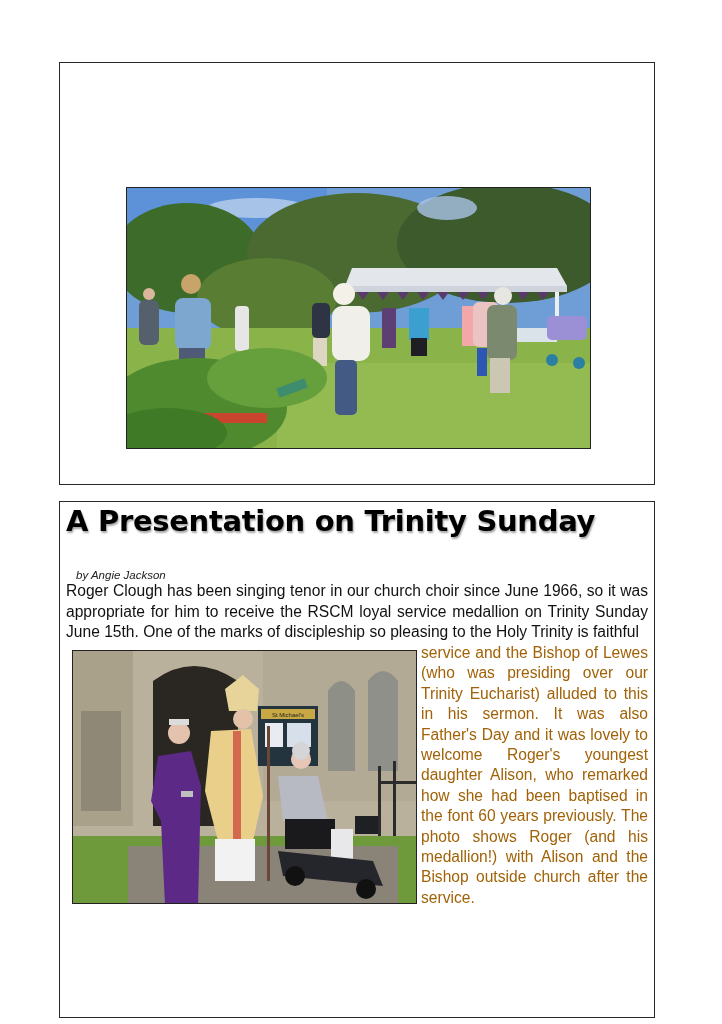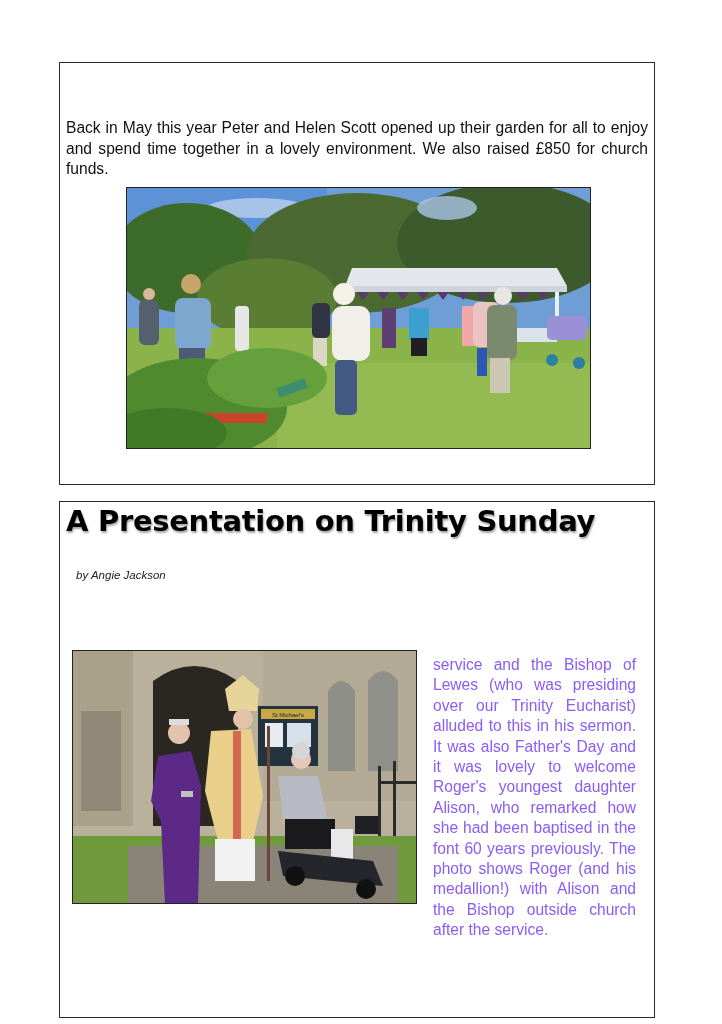--- a/index.html
+++ b/index.html
@@ -26,34 +26,33 @@
   #p1 { top: 55px; }
   .byline {
     position: absolute; left: 6px; top: 57px;
     font-family: "Liberation Sans", sans-serif; font-style: italic;
     font-size: 11.5px; color: #222; margin: 10px;
   }
   #p2 { top: 79px; }
   .side-text {
     position: absolute; left: 361px; right: 6px; top: 141px;
     font-family: "Liberation Sans", sans-serif; font-size: 15.6px;
-    line-height: 20.4px; color: #8b5cf6; text-align: justify; margin: 12px;
+    line-height: 20.4px; color: #a16207; text-align: justify; margin: 0;
     text-align-last: left;
   }
   .photo {
     position: absolute; border: 1px solid #222; overflow: hidden; box-sizing: border-box;
   }
   #garden-photo { left: 66px; top: 124px; width: 465px; height: 262px; }
   #church-photo { left: 12px; top: 148px; width: 345px; height: 254px; }
 </style>
 </head>
 <body>
 
 <div class="box" id="box1">
-  <p class="body-text" id="p1">Back in May this year Peter and Helen Scott opened up their garden for all to enjoy and spend time together in a lovely environment. We also raised £850 for church funds.</p>
   <div class="photo" id="garden-photo">
     <svg width="465" height="262" viewBox="0 0 465 262">
 
       <rect x="0" y="0" width="465" height="262" fill="#6f9ed6"></rect>
       <rect x="0" y="0" width="200" height="60" fill="#5d92d8"></rect>
       <ellipse cx="130" cy="20" rx="50" ry="10" fill="#c9d9ef" opacity="0.7"></ellipse>
 
       <ellipse cx="60" cy="70" rx="75" ry="55" fill="#3d6b2a"></ellipse>
       <ellipse cx="230" cy="65" rx="110" ry="60" fill="#4a6a32"></ellipse>
       <ellipse cx="380" cy="55" rx="110" ry="60" fill="#3c5a2b"></ellipse>
@@ -109,20 +108,21 @@
       <rect x="60" y="225" width="80" height="10" fill="#c9452e"></rect>
       <rect x="150" y="195" width="30" height="10" fill="#3e8d6e" transform="rotate(-20 165 200)"></rect>
       <ellipse cx="40" cy="245" rx="60" ry="25" fill="#3f7a27"></ellipse>
     </svg>
   </div>
 </div>
 
 <div class="box" id="box2">
   <h1 class="heading">A Presentation on Trinity Sunday</h1>
   <p class="byline">by Angie Jackson</p>
+  <p class="body-text" id="p2">Roger Clough has been singing tenor in our church choir since June 1966, so it was appropriate for him to receive the RSCM loyal service medallion on Trinity Sunday June 15th. One of the marks of discipleship so pleasing to the Holy Trinity is faithful</p>
   <div class="photo" id="church-photo">
     <svg width="345" height="254" viewBox="0 0 345 254">
 
       <rect x="0" y="0" width="345" height="254" fill="#b9b19c"></rect>
       <rect x="0" y="0" width="60" height="175" fill="#a9a189"></rect>
       <rect x="8" y="60" width="40" height="100" fill="#8f8877"></rect>
       <rect x="190" y="0" width="155" height="150" fill="#b2aa94"></rect>
 
       <path d="M80,175 L80,30 Q120,0 165,30 L165,175 Z" fill="#2a2621"></path>
 

